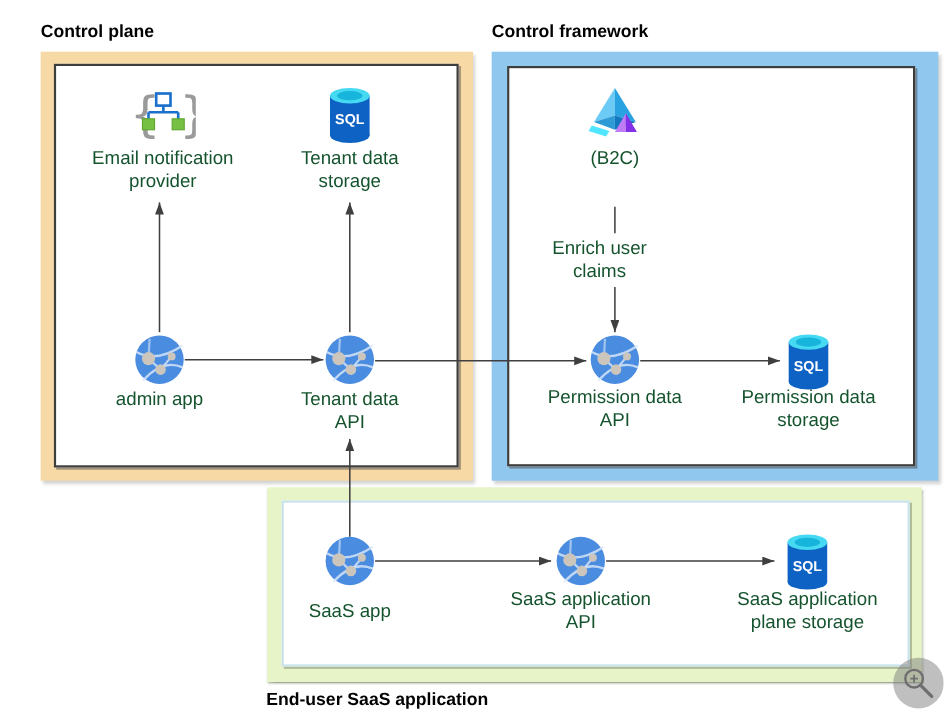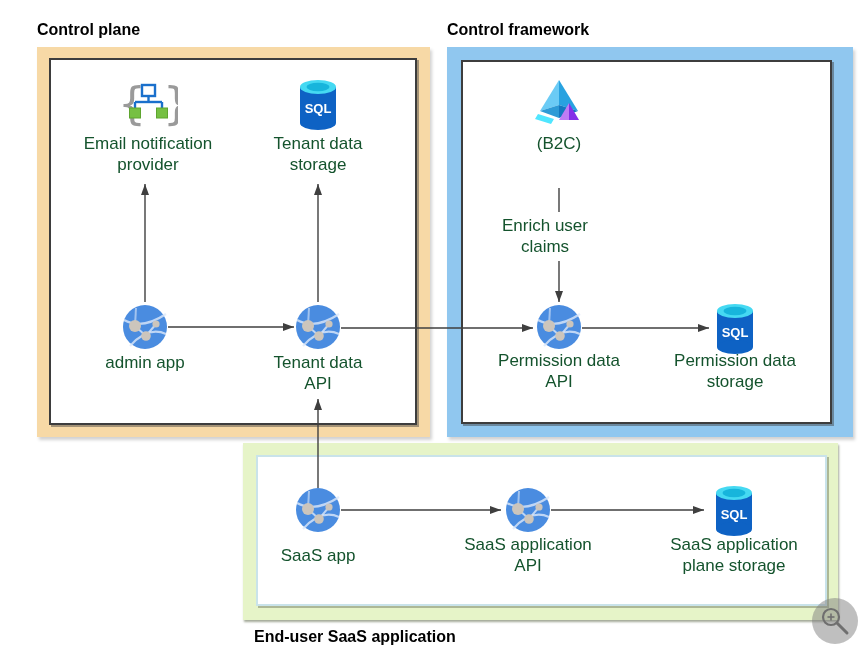--- a/index.html
+++ b/index.html
@@ -27,21 +27,21 @@
     background:rgba(128,128,128,0.5);z-index:10;cursor:pointer;
   }
 </style>
 </head>
 <body>
 
 <div class="canvas">
 
   <div class="region-title" style="left:37px;top:21px;">Control plane</div>
   <div class="region-title" style="left:447px;top:21px;">Control framework</div>
-  <div class="region-title" style="left:254px;top:628px;text-align:right;">End-user SaaS application</div>
+  <div class="region-title" style="left:242px;top:628px;text-align:right;">End-user SaaS application</div>
 
   <div class="region" style="left:37px;top:47px;width:393px;height:390px;background:#F7D9A6;">
     <div class="region-inner inner-dark" style="left:12px;top:11px;right:13px;bottom:12px;"></div>
   </div>
 
   <div class="region" style="left:447px;top:47px;width:406px;height:390px;background:#90C7EF;">
     <div class="region-inner inner-dark" style="left:14px;top:13px;right:21px;bottom:13px;"></div>
   </div>
 
   <div class="region" style="left:243px;top:443px;width:595px;height:177px;background:#E6F4C8;box-shadow:1px 2px 2px rgba(90,100,70,0.55);">

